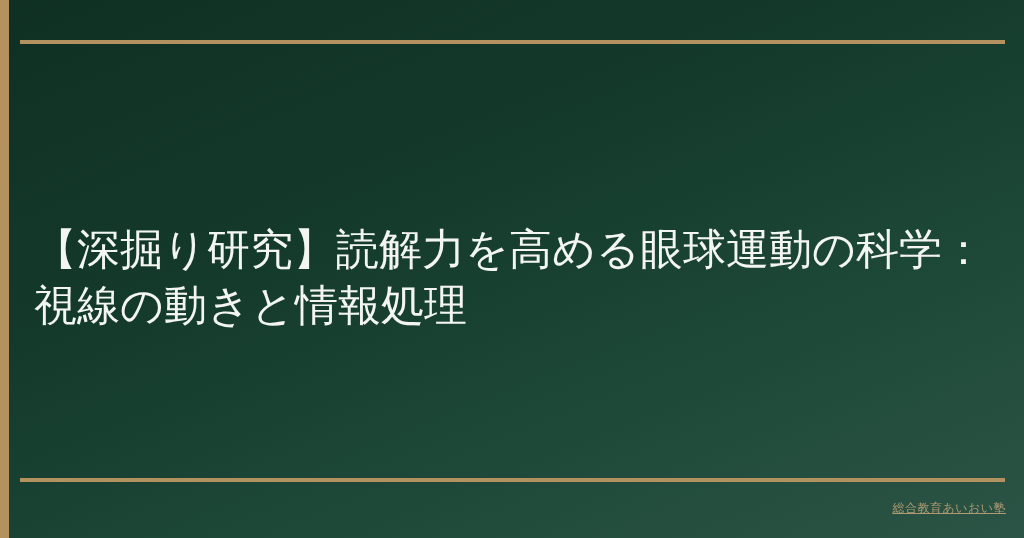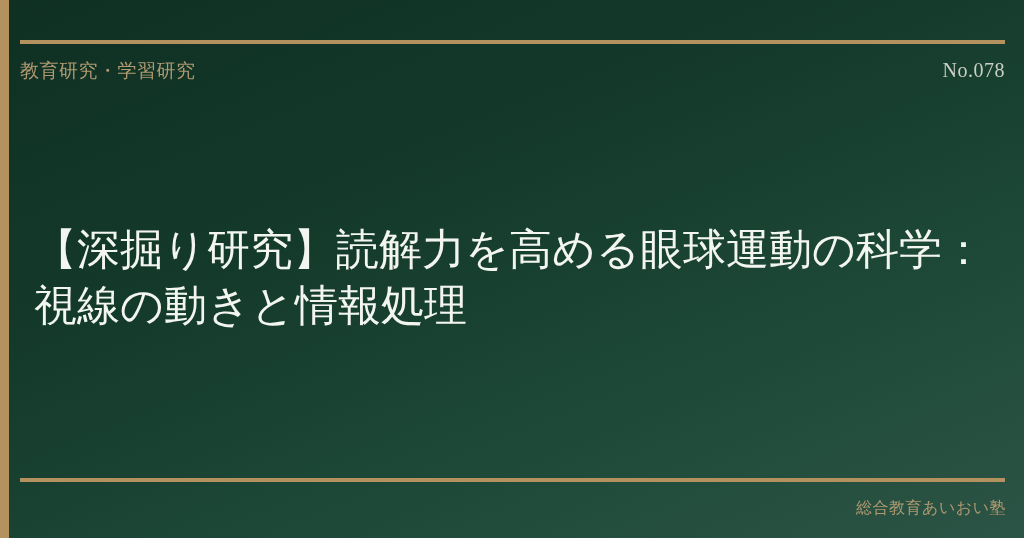--- a/index.html
+++ b/index.html
@@ -81,41 +81,38 @@
   }
 
   .footer-row {
     position: absolute;
     left: 20px;
     top: 498px;
     width: 986px;
     text-align: right;
   }
   .brand {
-    font-size: 16px;
+    font-size: 12px;
     color: #b09a71;
     letter-spacing: 0.5px;
     font-family: "DejaVu Serif", "Liberation Serif", serif;
+    text-decoration: underline;
   }
 </style>
 </head>
 <body>
 
 <div class="slide">
 
   <div class="bg-gradient"></div>
 
   <div class="accent-bar-left"></div>
 
   <div class="rule rule-top"></div>
 
-  <div class="header-row">
-    <span class="category">教育研究・学習研究</span>
-    <span class="issue-no">No.078</span>
-  </div>
 
   <div class="title-block">
     <h1 class="title">【深掘り研究】読解力を高める眼球運動の科学：視線の動きと情報処理</h1>
   </div>
 
   <div class="rule rule-bottom"></div>
 
   <div class="footer-row">
     <span class="brand">総合教育あいおい塾</span>
   </div>

